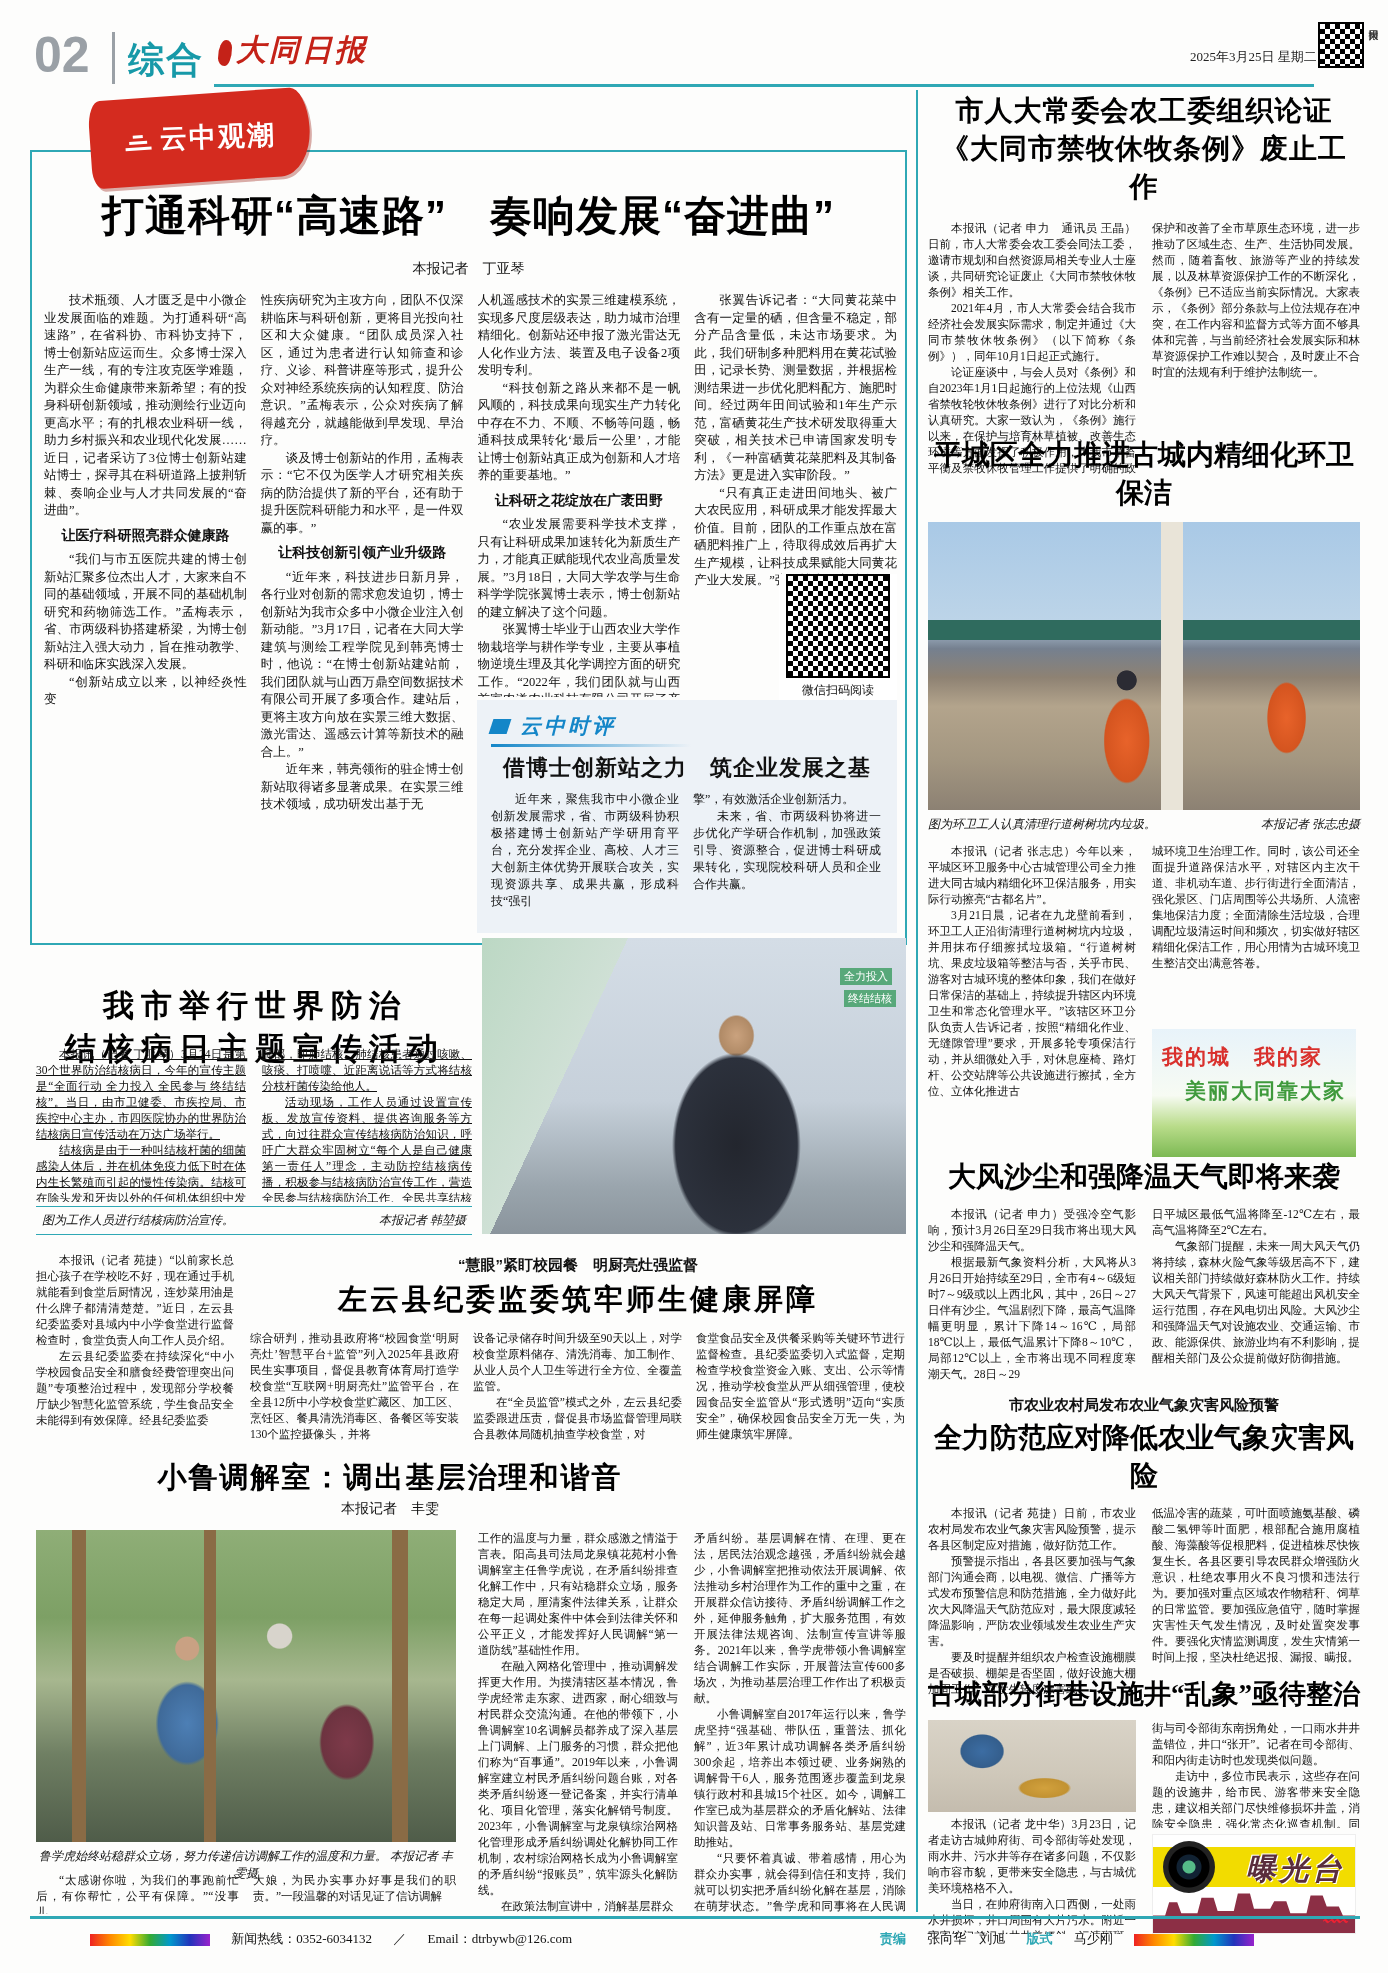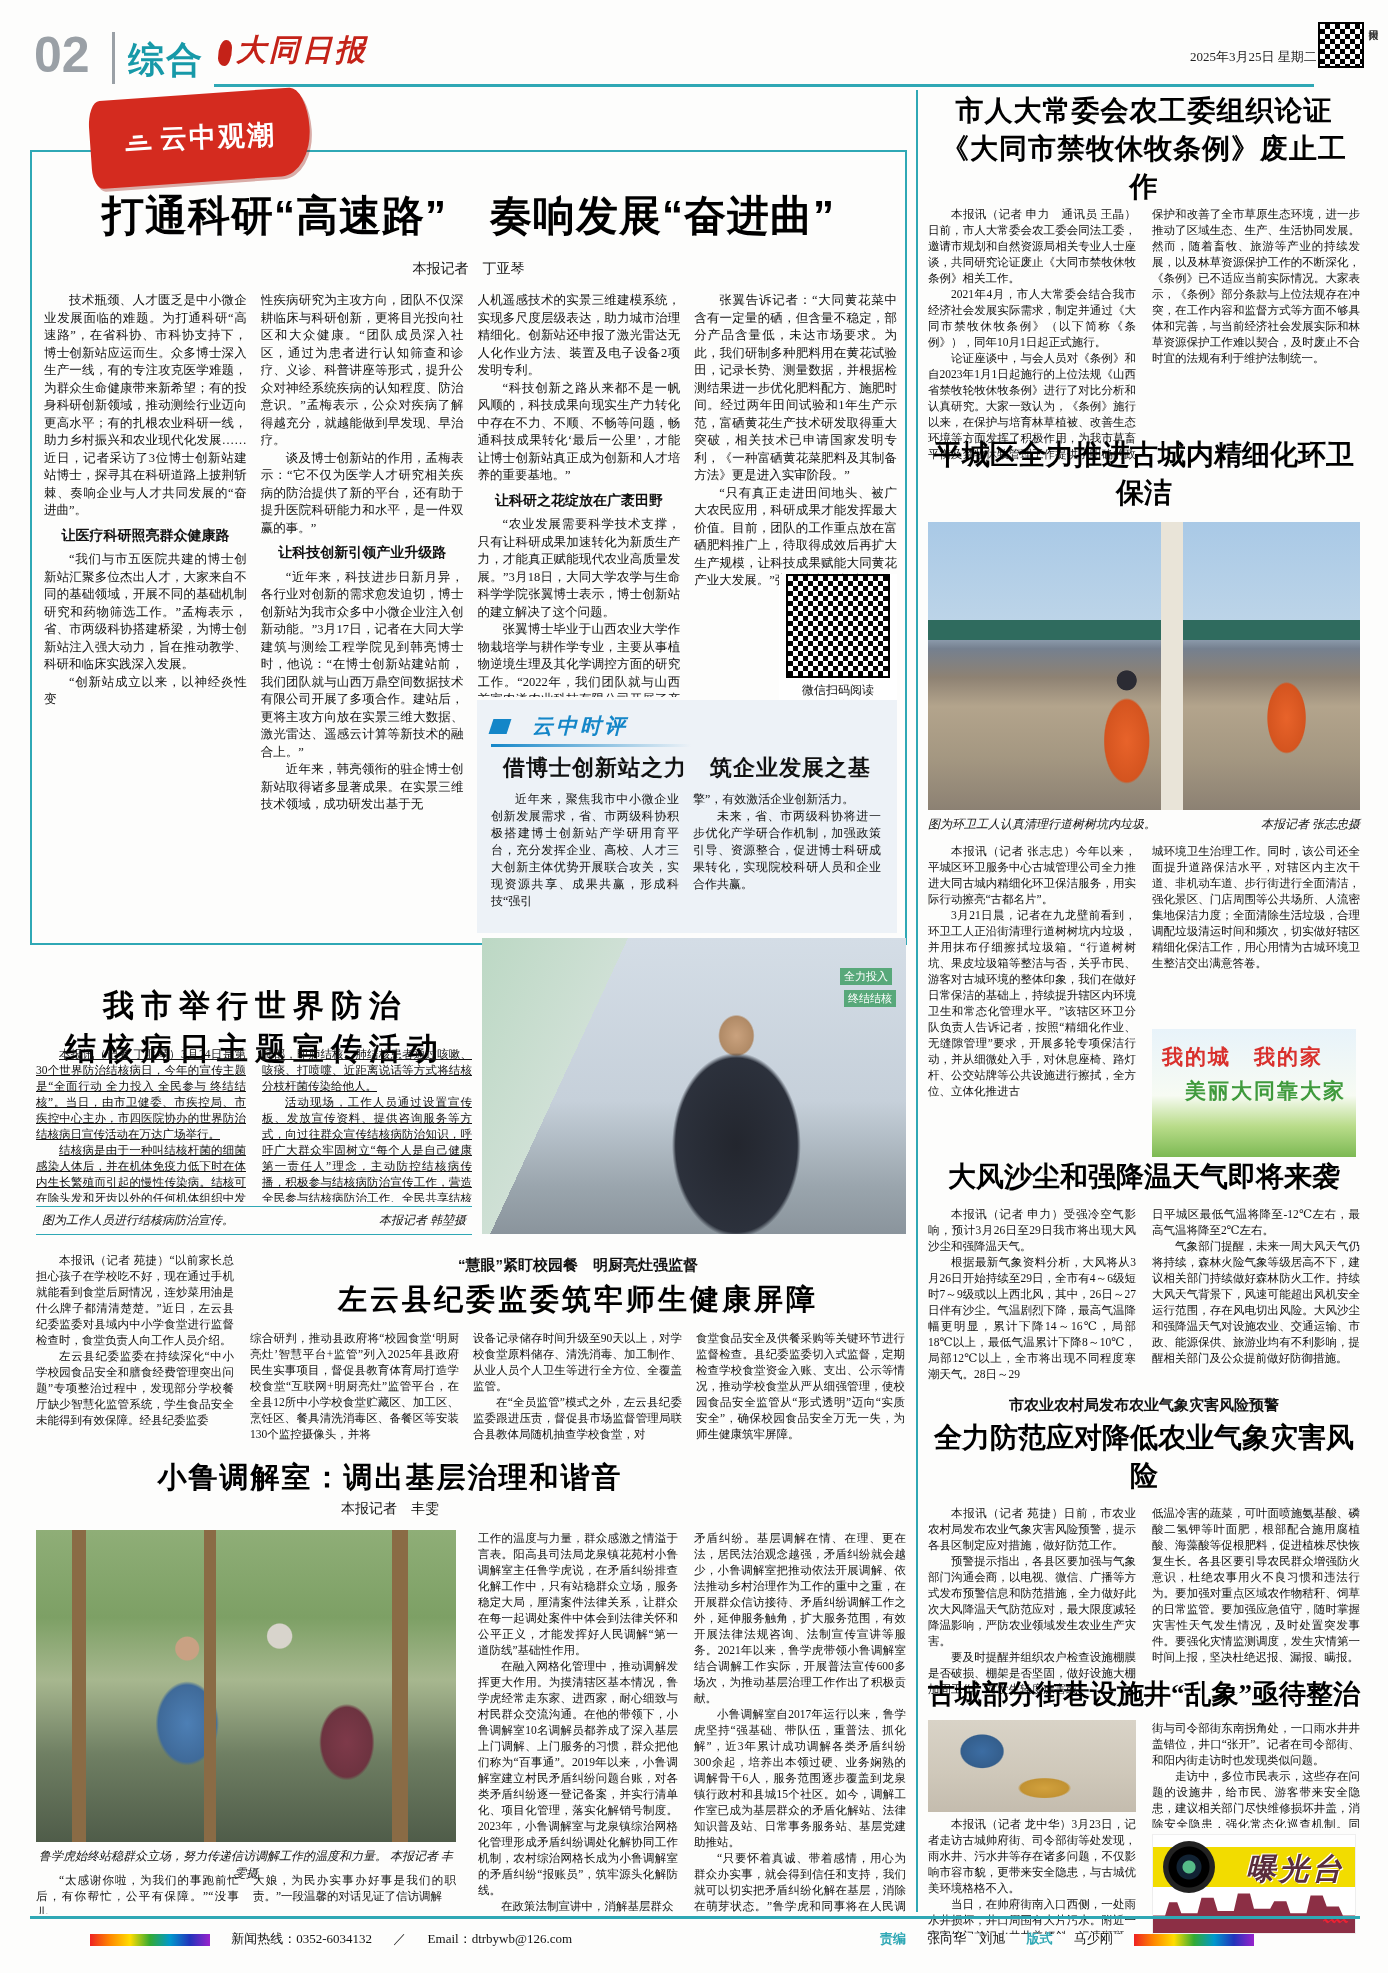--- a/index.html
+++ b/index.html
@@ -46,21 +46,21 @@
                 font-family:"Liberation Sans",sans-serif; }
   .g-byline { position:absolute; left:0; top:108px; width:100%; }
   .g-cols { position:absolute; left:12px; top:140px; width:853px; height:645px; display:flex; gap:14px; }
   .g-col { width:203px; font-size:12.5px; line-height:17.5px; }
   .g-col.short { height:405px; }
   .qr-block { position:absolute; left:735px; top:282px; width:118px; background:#fff; text-align:center; }
   .qr-inline { width:104px; height:104px; margin:0 auto 4px; }
   .qr-cap { font-size:12px; line-height:16px; }
   
   .shiping { position:absolute; left:433px; top:408px; width:420px; height:233px; background:#edf2f7; padding:12px 14px; }
-  .sp-labelrow { display:flex; align-items:center; gap:23px; }
+  .sp-labelrow { display:flex; align-items:center; gap:11px; }
   .sp-ico { width:18px; height:15px; background:#1486c8; transform:skewX(-18deg); }
   .sp-label { color:#1486c8; font-size:21px; font-weight:900; font-style:italic;
               font-family:"Liberation Sans",sans-serif; letter-spacing:3px; }
   .sp-underline { width:200px; height:3px; background:linear-gradient(90deg,#1486c8,#edf2f7); margin:4px 0 6px; }
   .sp-title { font-size:22px; font-weight:900; text-align:center; letter-spacing:1px; margin-bottom:8px; }
   .sp-cols { display:flex; gap:14px; }
   .sp-col { width:188px; font-size:12px; line-height:17px; height:130px; overflow:hidden; }
   
   .rc { position:absolute; left:928px; width:432px; }
   .rc-headline { font-size:28px; line-height:38px; letter-spacing:1px; }
@@ -220,21 +220,21 @@
               <p class="para">未来，省、市两级科协将进一步优化产学研合作机制，加强政策引导、资源整合，促进博士科研成果转化，实现院校科研人员和企业合作共赢。</p>
             </div>
         </div>
       </div>
     </div>
   </div>
 
   <div class="rc" style="top:92px;">
     <div class="headline rc-headline">市人大常委会农工委组织论证</div>
     <div class="headline rc-headline">《大同市禁牧休牧条例》废止工作</div>
-    <div class="twocol" style="margin-top:0;height:258px;">
+    <div class="twocol" style="margin-top:14px;height:258px;">
       <div class="bodycol lb-col">
           <p class="para">本报讯（记者 申力　通讯员 王晶）日前，市人大常委会农工委会同法工委，邀请市规划和自然资源局相关专业人士座谈，共同研究论证废止《大同市禁牧休牧条例》相关工作。</p>
           <p class="para">2021年4月，市人大常委会结合我市经济社会发展实际需求，制定并通过《大同市禁牧休牧条例》（以下简称《条例》），同年10月1日起正式施行。</p>
           <p class="para">论证座谈中，与会人员对《条例》和自2023年1月1日起施行的上位法规《山西省禁牧轮牧休牧条例》进行了对比分析和认真研究。大家一致认为，《条例》施行以来，在保护与培育林草植被、改善生态环境等方面发挥了积极作用，为我市草畜平衡及禁牧休牧管理工作提供了明确的政策与法规依据，有力</p>
         </div>
       <div class="bodycol lb-col">
           <p class="cont">保护和改善了全市草原生态环境，进一步推动了区域生态、生产、生活协同发展。然而，随着畜牧、旅游等产业的持续发展，以及林草资源保护工作的不断深化，《条例》已不适应当前实际情况。大家表示，《条例》部分条款与上位法规存在冲突，在工作内容和监督方式等方面不够具体和完善，与当前经济社会发展实际和林草资源保护工作难以契合，及时废止不合时宜的法规有利于维护法制统一。</p>
         </div>
     </div>
   </div>

